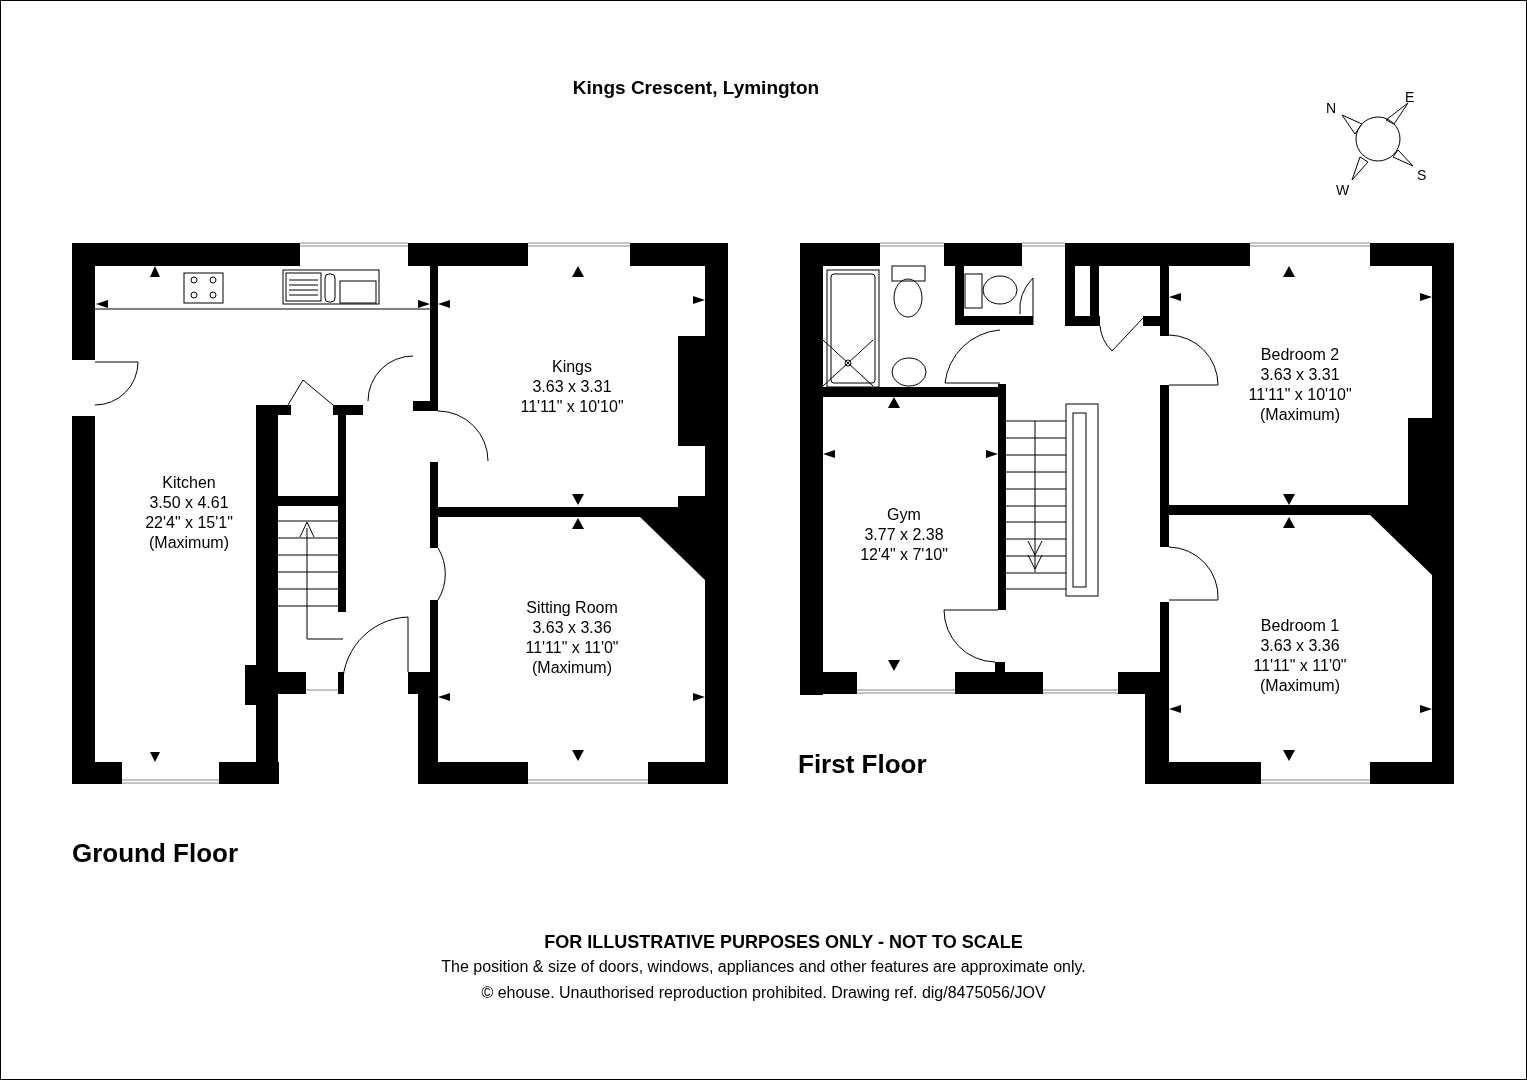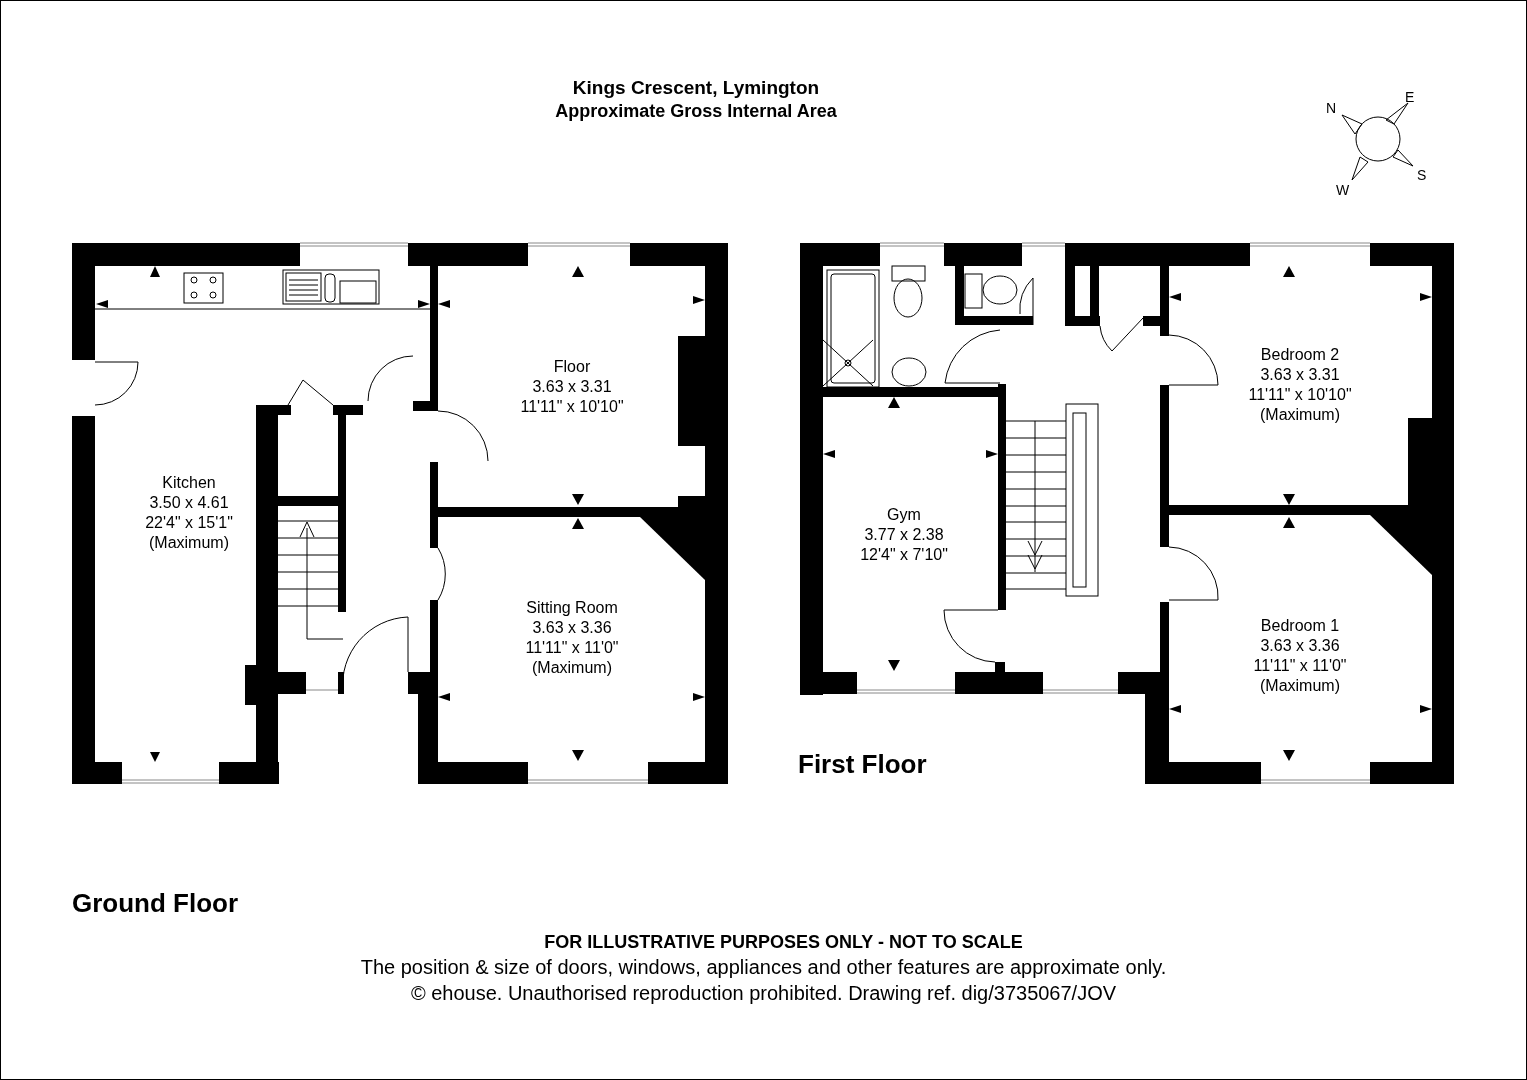--- a/index.html
+++ b/index.html
@@ -5,31 +5,30 @@
   html, body { margin:0; padding:0; background:#ffffff; }
   body { width:1527px; height:1080px; position:relative; overflow:hidden; font-family:"Liberation Sans", sans-serif; color:#000; }
   .frame { position:absolute; left:0; top:0; width:1525px; height:1078px; border:1px solid #000; }
   .header { position:absolute; left:0; width:1392px; top:76px; text-align:center; font-weight:bold; font-size:18px; line-height:22px; }
   .header div { white-space:nowrap; }
   .plan { position:absolute; left:0; top:0; }
   .room-label { position:absolute; text-align:center; font-size:16px; line-height:20px; transform:translateX(-50%); white-space:nowrap; }
   .floor-label { position:absolute; font-weight:bold; font-size:26px; white-space:nowrap; }
   .footer { position:absolute; left:0; width:1527px; top:930px; text-align:center; }
   .footer .f1 { font-weight:bold; font-size:18px; line-height:24px;padding-left:40px; }
-  .footer .f2, .footer .f3 { font-size:20px; line-height:26px; }
+  .footer .f2, .footer .f3 { font-size:16px; line-height:26px; }
   .compass-label { position:absolute; font-size:14px; }
 </style>
 </head>
 <body>
 
 <div class="frame"></div>
 
 <div class="header">
   <div style="font-size:19px;line-height:24px;">Kings Crescent, Lymington</div>
-  <div>Approximate Gross Internal Area</div>
 </div>
 
 <svg class="plan" width="1527" height="1080" style="pointer-events:none">
   <g fill="none" stroke="#000" stroke-width="1">
     <circle cx="1378" cy="139" r="22"></circle>
     <polygon points="1342,115 1362,124 1355,134"></polygon>
     <polygon points="1408,103 1394,124 1386,120"></polygon>
     <polygon points="1413,166 1393,157 1398,150"></polygon>
     <polygon points="1352,180 1360,157 1368,162"></polygon>
   </g>
@@ -241,21 +240,21 @@
   </g>
 </svg>
 
 <div class="room-label" style="left:189px;top:473px">
   <div>Kitchen</div>
   <div>3.50 x 4.61</div>
   <div>22'4" x 15'1"</div>
   <div>(Maximum)</div>
 </div>
 <div class="room-label" style="left:572px;top:357px">
-  <div>Floor</div>
+  <div>Kings</div>
   <div>3.63 x 3.31</div>
   <div>11'11" x 10'10"</div>
 </div>
 <div class="room-label" style="left:572px;top:598px">
   <div>Sitting Room</div>
   <div>3.63 x 3.36</div>
   <div>11'11" x 11'0"</div>
   <div>(Maximum)</div>
 </div>
 
@@ -270,20 +269,20 @@
   <div>11'11" x 10'10"</div>
   <div>(Maximum)</div>
 </div>
 <div class="room-label" style="left:1300px;top:616px">
   <div>Bedroom 1</div>
   <div>3.63 x 3.36</div>
   <div>11'11" x 11'0"</div>
   <div>(Maximum)</div>
 </div>
 
-<div class="floor-label" style="left:72px;top:888px">Ground Floor</div>
+<div class="floor-label" style="left:72px;top:838px">Ground Floor</div>
 <div class="floor-label" style="left:798px;top:749px">First Floor</div>
 
 <div class="footer">
   <div class="f1">FOR ILLUSTRATIVE PURPOSES ONLY - NOT TO SCALE</div>
   <div class="f2">The position &amp; size of doors, windows, appliances and other features are approximate only.</div>
-  <div class="f3">© ehouse. Unauthorised reproduction prohibited. Drawing ref. dig/3735067/JOV</div>
+  <div class="f3">© ehouse. Unauthorised reproduction prohibited. Drawing ref. dig/8475056/JOV</div>
 </div>
 
 </body></html>

